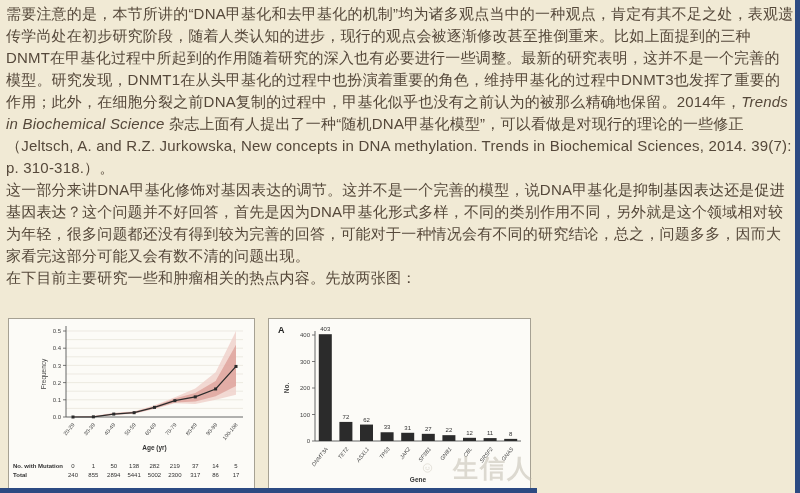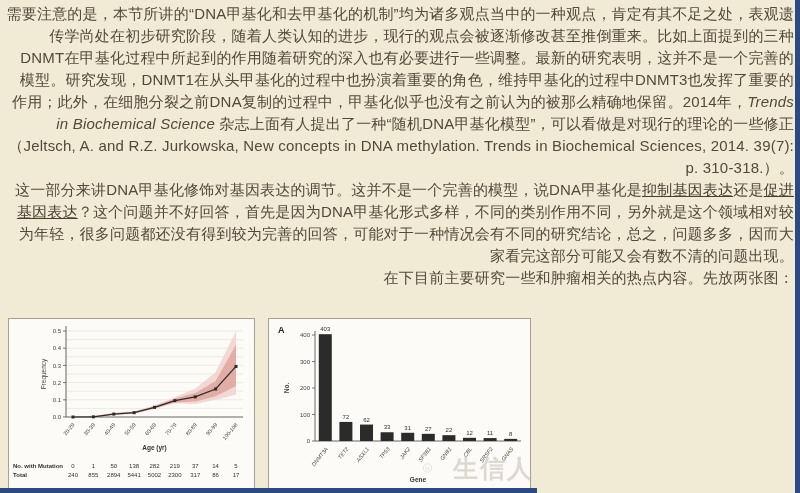--- a/index.html
+++ b/index.html
@@ -4,26 +4,26 @@
 <style>
   html,body{margin:0;padding:0;}
   body{
     width:800px;height:493px;position:relative;overflow:hidden;
     background:#f1ead5;
     font-family:"Liberation Sans","DejaVu Sans",sans-serif;
     color:#55483a;
   }
   .article{
     position:absolute;left:0;top:0;width:788px;padding:3px 5px 0 6px;
-    font-size:15px;line-height:22px;letter-spacing:0.2px;text-align:right;
+    font-size:15px;line-height:22px;letter-spacing:0.2px;
   }
   .article p{margin:0;}
   .journal{font-style:italic;}
   .heading{font-weight:bold;}
-  a.term{color:#4a3e30;text-decoration:underline;cursor:pointer;}
+  a.term{color:#4a3e30;cursor:pointer;}
   .chart-box{
     position:absolute;background:#fcfbf7;border:1px solid #a6a193;
     box-sizing:border-box;
   }
   #line-chart-box{left:8px;top:318px;width:247px;height:171px;}
   #bar-chart-box{left:268px;top:318px;width:263px;height:171px;}
   .chart-box svg{display:block;width:100%;height:100%;}
   .watermark{
     position:absolute;left:422px;top:446px;width:112px;height:44px;
     display:flex;align-items:center;gap:20px;pointer-events:none;opacity:0.75;

